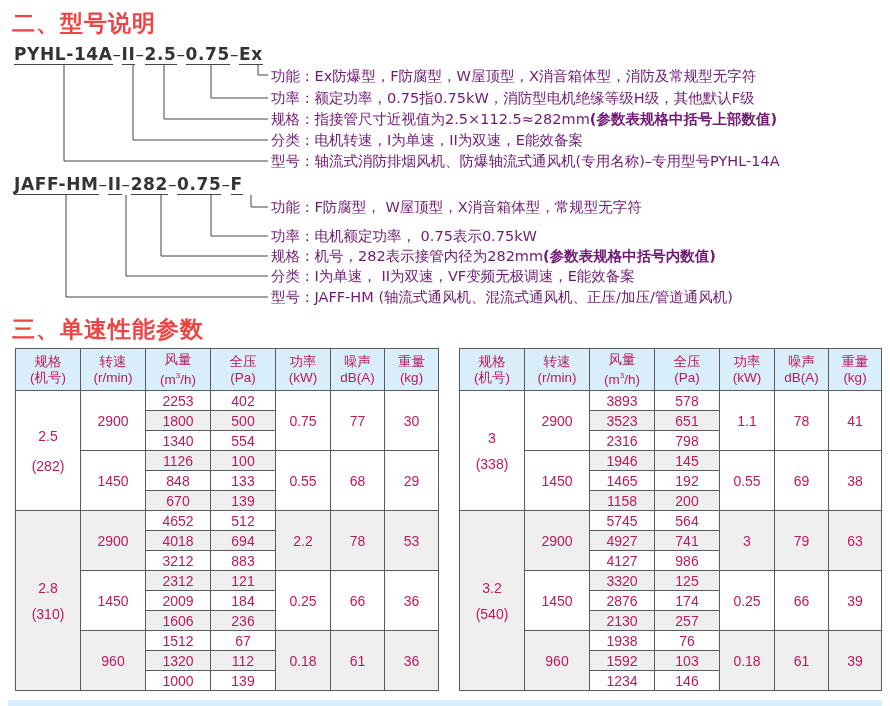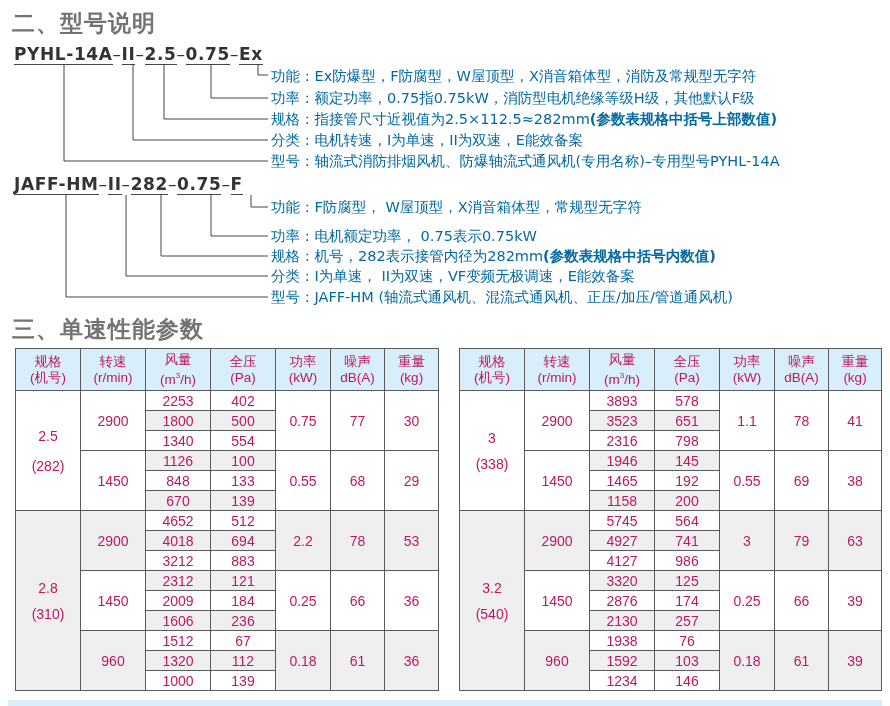--- a/index.html
+++ b/index.html
@@ -2,37 +2,37 @@
 <html><head>
 <meta charset="utf-8">
 <style>
   html, body { margin: 0; padding: 0; }
   body {
     width: 890px; height: 706px; position: relative; overflow: hidden;
     background: #ffffff; color: #333333;
     font-family: "Liberation Sans", "DejaVu Sans", sans-serif;
   }
   .section-title {
-    position: absolute; left: 12px; color: #737373;
+    position: absolute; left: 12px; color: #ef4444;
     font-size: 23px; font-weight: bold; letter-spacing: 1px;
     font-family: "DejaVu Sans", sans-serif;
   }
   #title2 { top: 8px; }
   #title3 { top: 314px; }
 
   .code-line {
     position: absolute; left: 14px; font-size: 17px; color: #333;
     font-family: "DejaVu Sans", sans-serif; letter-spacing: 0.6px;
     white-space: nowrap;
   }
   .seg { display: inline-block; border-bottom: 1px solid #444; line-height: 20px; font-weight: bold; }
   .dash { display: inline-block; }
 
   .desc {
-    position: absolute; left: 271px; font-size: 14.5px; color: #0369a1;
+    position: absolute; left: 271px; font-size: 14.5px; color: #701a75;
     white-space: nowrap; line-height: 20px;
     font-family: "DejaVu Sans", sans-serif;
   }
   .desc b { font-weight: bold; }
 
   svg.leaders { position: absolute; left: 0; top: 0; pointer-events: none; }
 
   table.spec {
     position: absolute; border-collapse: collapse; table-layout: fixed;
     font-size: 14px; color: #be185d;

